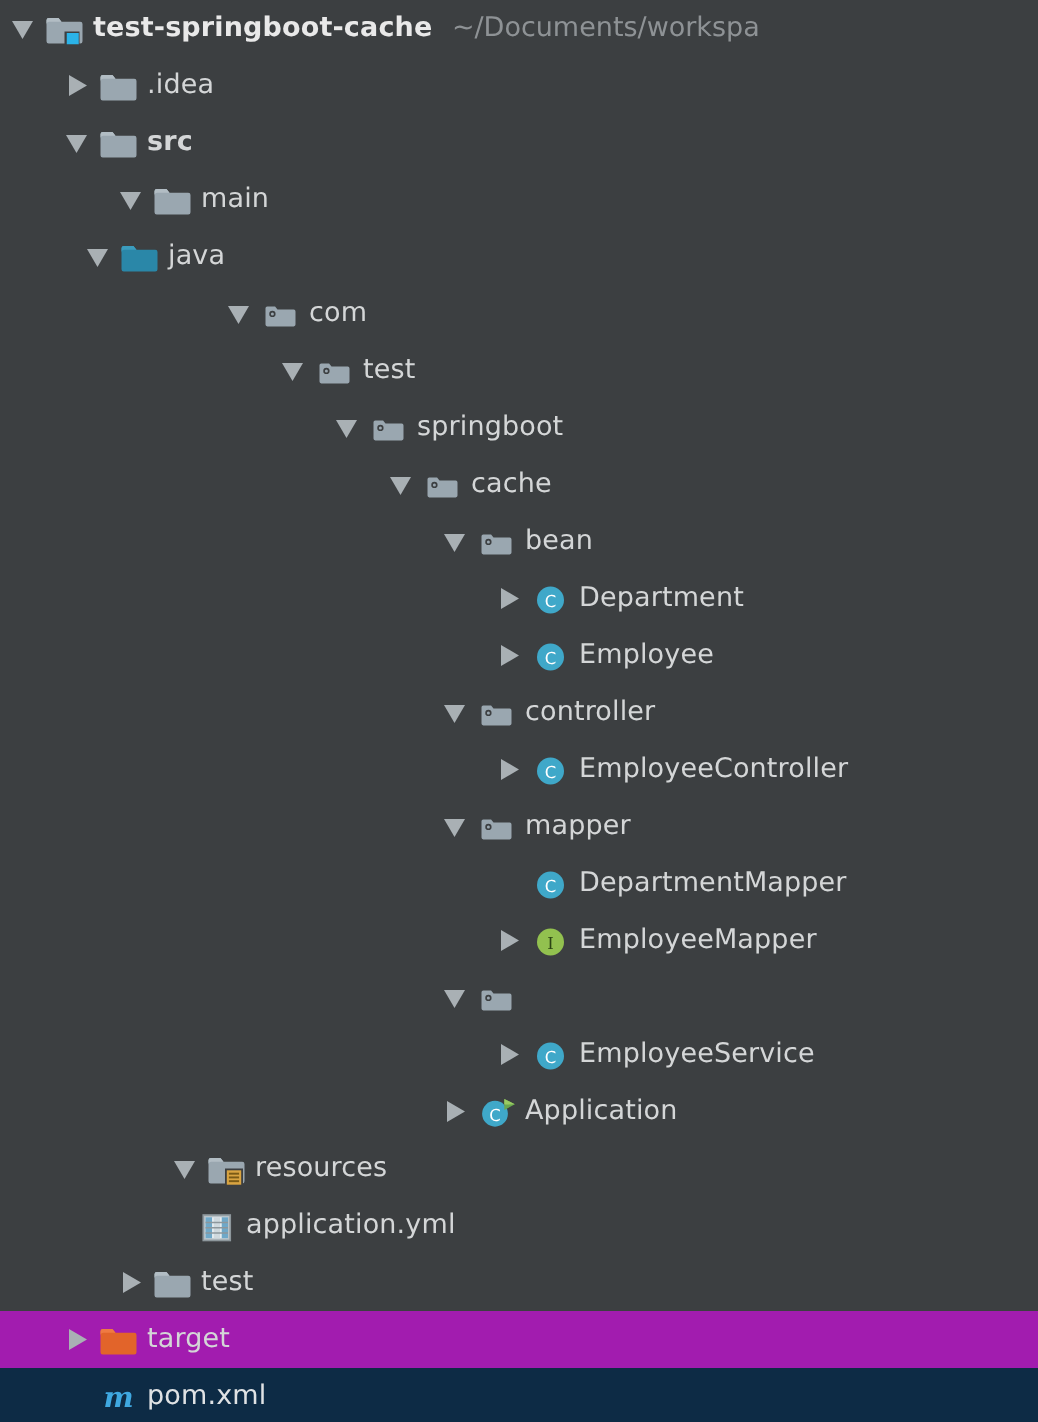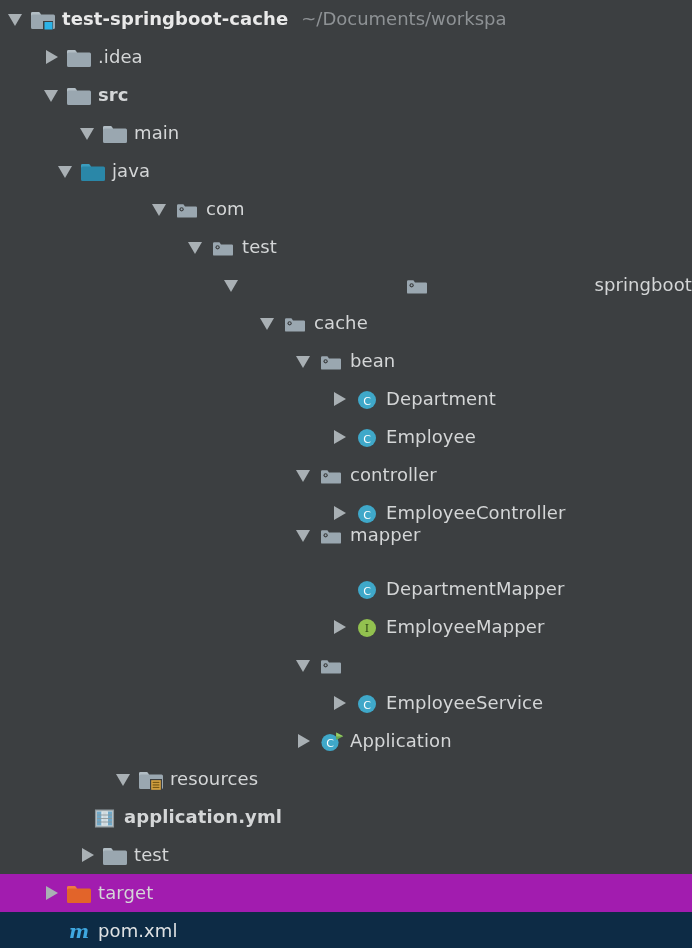--- a/index.html
+++ b/index.html
@@ -164,21 +164,21 @@
       <span class="twisty expanded"></span>
       <span class="icon">
         <svg width="26" height="22" viewBox="0 0 26 22">
           <path d="M3 6.5 A1.2 1.2 0 0 1 4.2 5.3 H9.4 L11 7.4 H21.8 A1.2 1.2 0 0 1 23 8.6 V17.4 A1.2 1.2 0 0 1 21.8 18.6 H4.2 A1.2 1.2 0 0 1 3 17.4 Z" fill="#9aa7b0"></path>
           <circle cx="7.6" cy="10.3" r="2.1" fill="#3c3f41"></circle>
           <circle cx="7.6" cy="10.3" r="1.0" fill="#9aa7b0"></circle>
         </svg>
       </span>
       <span class="label">test</span>
     </div>
-    <div class="row" style="top: 266px; padding-left: 222px; justify-content: space-between;">
+    <div class="row" style="top: 266px; padding-left: 222px;">
       <span class="twisty expanded"></span>
       <span class="icon">
         <svg width="26" height="22" viewBox="0 0 26 22">
           <path d="M3 6.5 A1.2 1.2 0 0 1 4.2 5.3 H9.4 L11 7.4 H21.8 A1.2 1.2 0 0 1 23 8.6 V17.4 A1.2 1.2 0 0 1 21.8 18.6 H4.2 A1.2 1.2 0 0 1 3 17.4 Z" fill="#9aa7b0"></path>
           <circle cx="7.6" cy="10.3" r="2.1" fill="#3c3f41"></circle>
           <circle cx="7.6" cy="10.3" r="1.0" fill="#9aa7b0"></circle>
         </svg>
       </span>
       <span class="label">springboot</span>
     </div>
@@ -238,21 +238,21 @@
     <div class="row" style="top: 494px; padding-left: 330px;">
       <span class="twisty collapsed"></span>
       <span class="icon">
         <svg width="26" height="22" viewBox="0 0 26 22">
           <circle cx="13" cy="11" r="9" fill="#3fa8c9"></circle>
           <text x="13" y="15.6" font-family="DejaVu Sans, sans-serif" font-size="11" fill="#ffffff" text-anchor="middle">C</text>
         </svg>
       </span>
       <span class="label">EmployeeController</span>
     </div>
-    <div class="row" style="top: 516px; padding-left: 294px;">
+    <div class="row" style="top: 532px; padding-left: 294px;">
       <span class="twisty expanded"></span>
       <span class="icon">
         <svg width="26" height="22" viewBox="0 0 26 22">
           <path d="M3 6.5 A1.2 1.2 0 0 1 4.2 5.3 H9.4 L11 7.4 H21.8 A1.2 1.2 0 0 1 23 8.6 V17.4 A1.2 1.2 0 0 1 21.8 18.6 H4.2 A1.2 1.2 0 0 1 3 17.4 Z" fill="#9aa7b0"></path>
           <circle cx="7.6" cy="10.3" r="2.1" fill="#3c3f41"></circle>
           <circle cx="7.6" cy="10.3" r="1.0" fill="#9aa7b0"></circle>
         </svg>
       </span>
       <span class="label">mapper</span>
     </div>
@@ -316,21 +316,21 @@
           <path d="M1 4.5 A1.5 1.5 0 0 1 2.5 3 H9 L11 5.5 H3 A2 2 0 0 0 1 7.5 Z" fill="#b2bdc4"></path>
           <rect x="12" y="10" width="12" height="12" fill="#3c3f41"></rect>
           <rect x="13.2" y="11.2" width="9.6" height="9.6" fill="#d9a441"></rect>
           <rect x="14.6" y="12.8" width="6.8" height="1.3" fill="#7a5a16"></rect>
           <rect x="14.6" y="15.3" width="6.8" height="1.3" fill="#7a5a16"></rect>
           <rect x="14.6" y="17.8" width="6.8" height="1.3" fill="#7a5a16"></rect>
         </svg>
       </span>
       <span class="label">resources</span>
     </div>
-    <div class="row" style="top: 798px; padding-left: 68px; font-weight: bold;">
+    <div class="row" style="top: 798px; padding-left: 108px;">
       <span class="twisty"></span>
       <span class="icon">
         <svg width="26" height="22" viewBox="0 0 26 22">
           <rect x="3.5" y="3" width="18" height="17" fill="#b9c2c7"></rect>
           <rect x="5" y="4.5" width="15" height="14" fill="#eef2f4"></rect>
           <rect x="5" y="4.5" width="4.4" height="14" fill="#6fa8c8"></rect>
           <rect x="10.4" y="4.5" width="4.4" height="14" fill="#cfd9de"></rect>
           <rect x="15.8" y="4.5" width="4.2" height="14" fill="#6fa8c8"></rect>
           <g stroke="#8d979c" stroke-width="0.9">
             <line x1="5" y1="8" x2="20" y2="8"></line>

